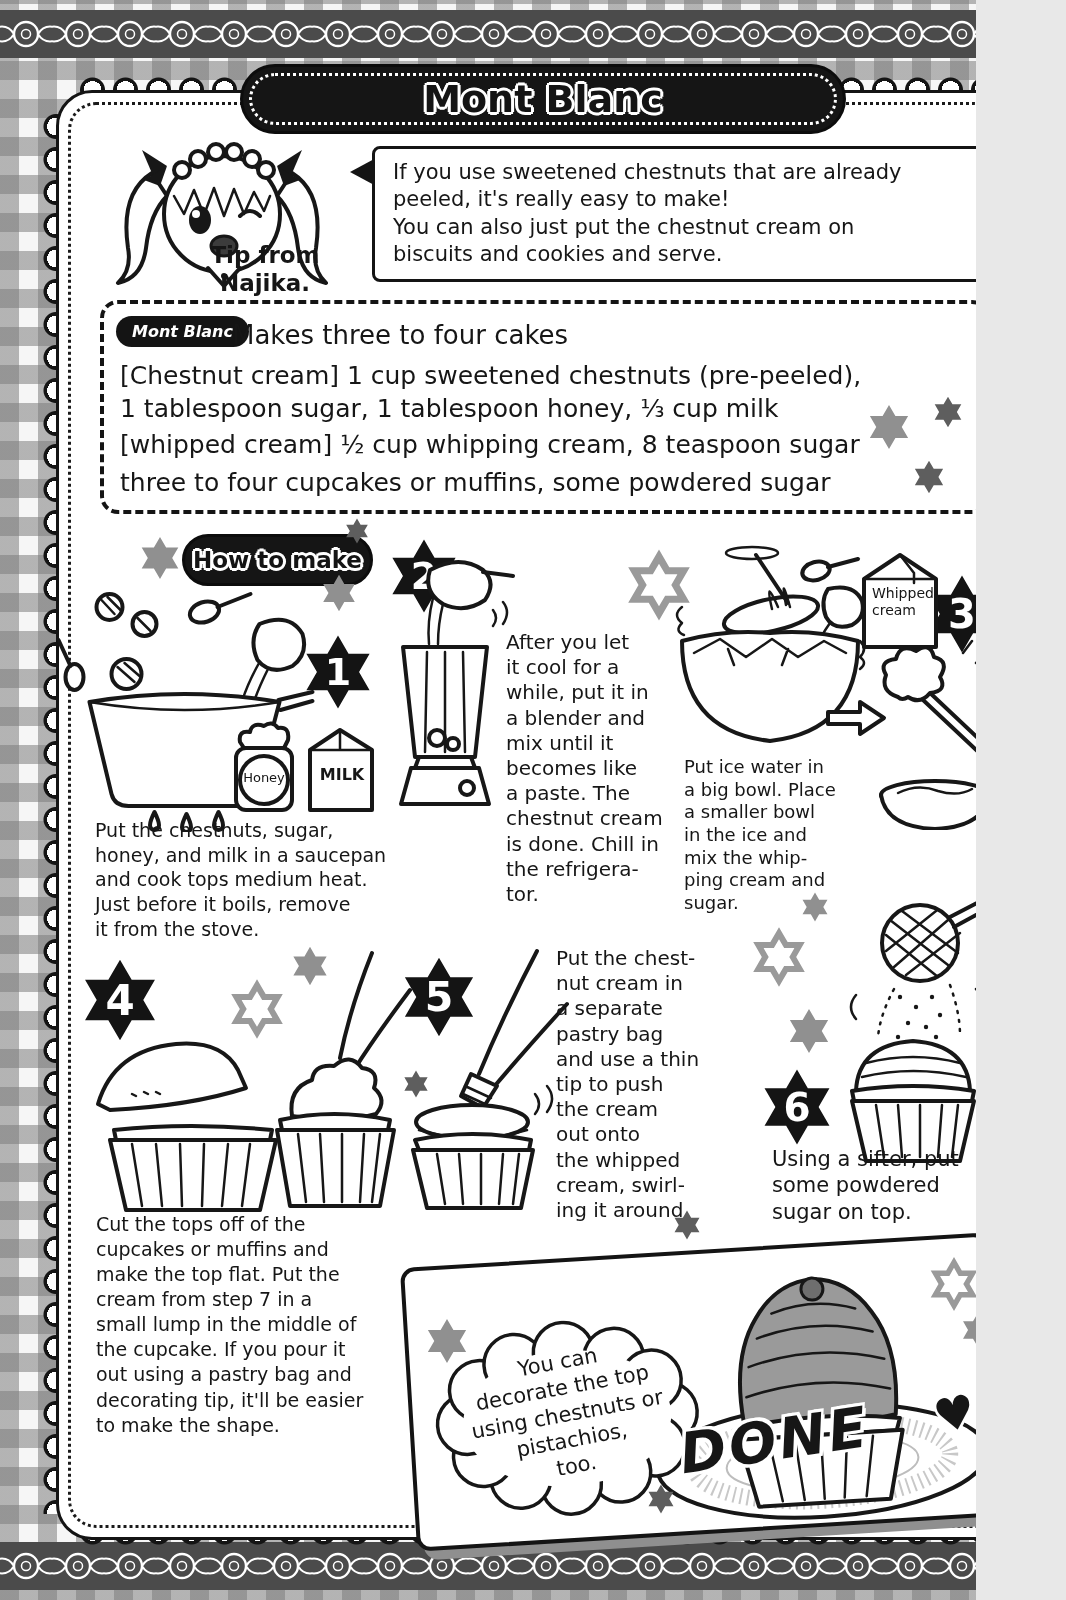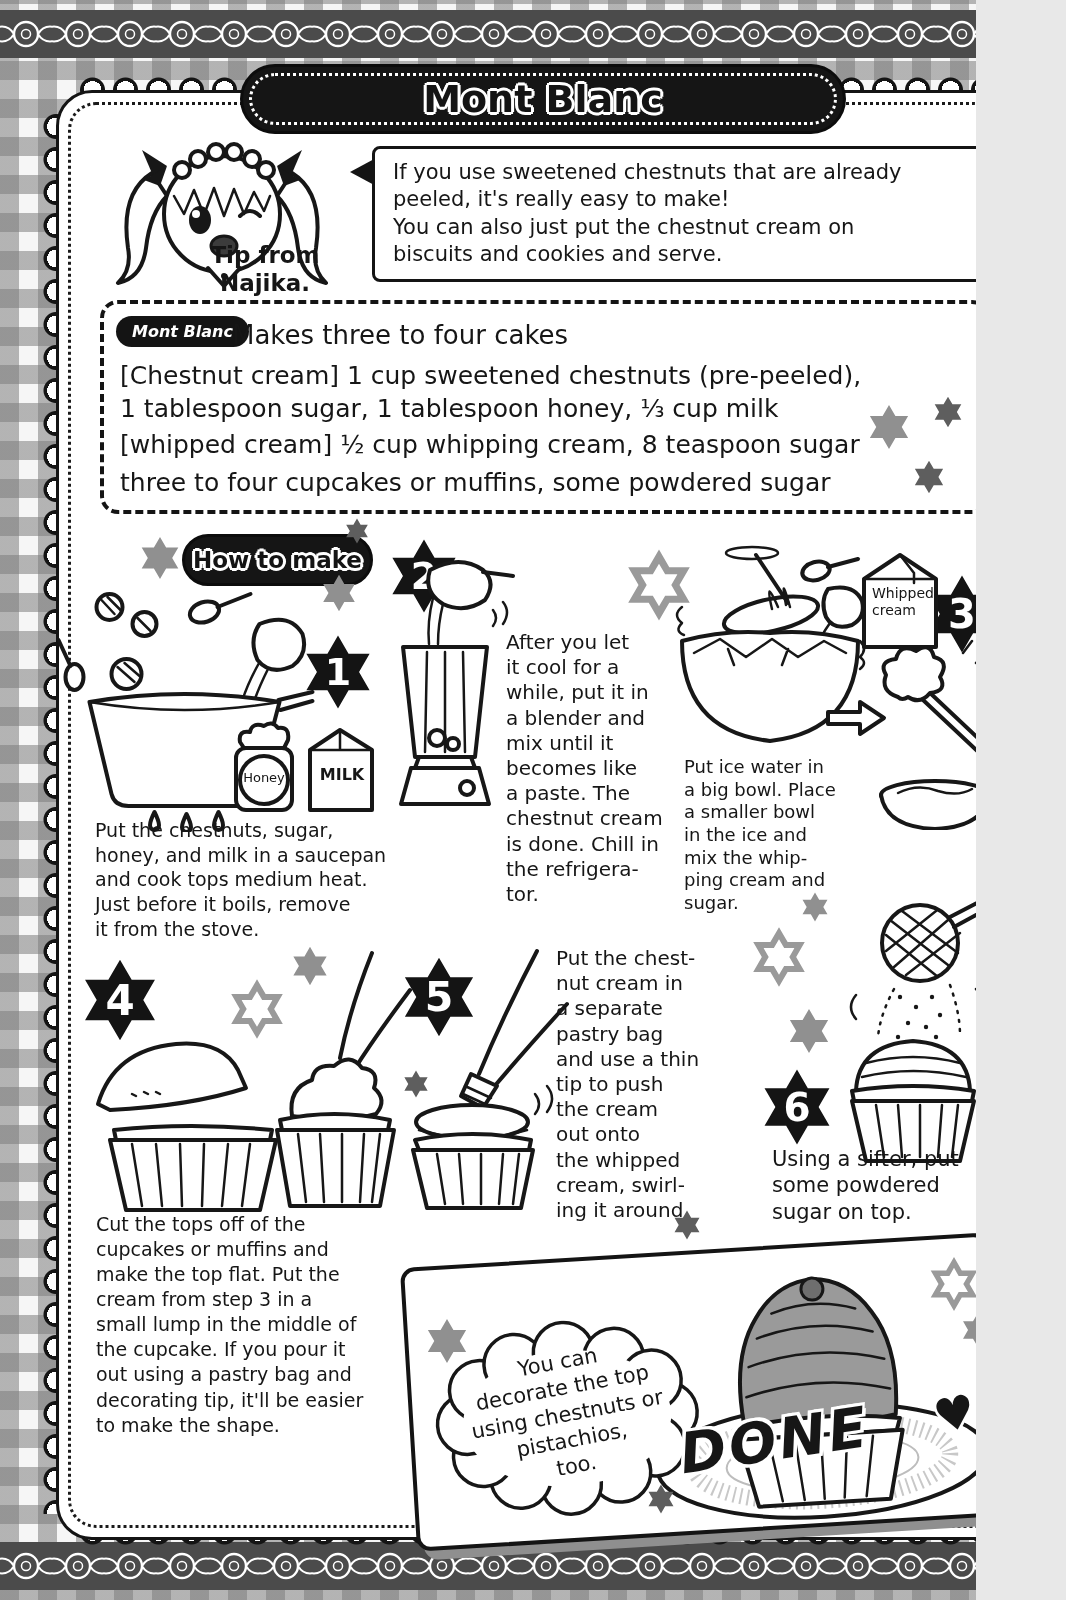--- a/index.html
+++ b/index.html
@@ -278,21 +278,21 @@
       <path class="ln" d="M150,5 Q128,60 118,110 M188,42 Q152,90 132,122"></path>
       <path class="fw" d="M70,168 Q66,140 90,132 Q92,116 112,118 Q128,104 140,120 Q158,122 152,140 Q166,152 154,166 Q120,176 70,168 Z" stroke-width="3.5"></path>
       <path class="fw" d="M58,172 Q112,160 168,172 L166,182 L60,182 Z" stroke-width="3.5"></path>
       <polygon class="fw" points="55,182 172,182 158,258 68,258"></polygon>
       <path class="ln2" d="M76,186 L84,254 M98,186 L102,254 M120,186 L120,254 M142,186 L138,254 M158,186 L150,254"></path>
     </svg>
   </div>
   <div class="t abs" style="left:96px;top:1212px;width:350px;font-size:19px;line-height:1.32;">Cut the tops off of the
 cupcakes or muffins and
 make the top flat. Put the
-cream from step 3 in a
+cream from step 7 in a
 small lump in the middle of
 the cupcake. If you pour it
 out using a pastry bag and
 decorating tip, it'll be easier
 to make the shape.</div>
 
   <div class="star num" style="left:398px;top:956px;width:82px;height:82px;">
     <span style="font-size:41px;">5</span>
   </div>
   <div class="abs" style="left:375px;top:946px;width:195px;height:268px;">

